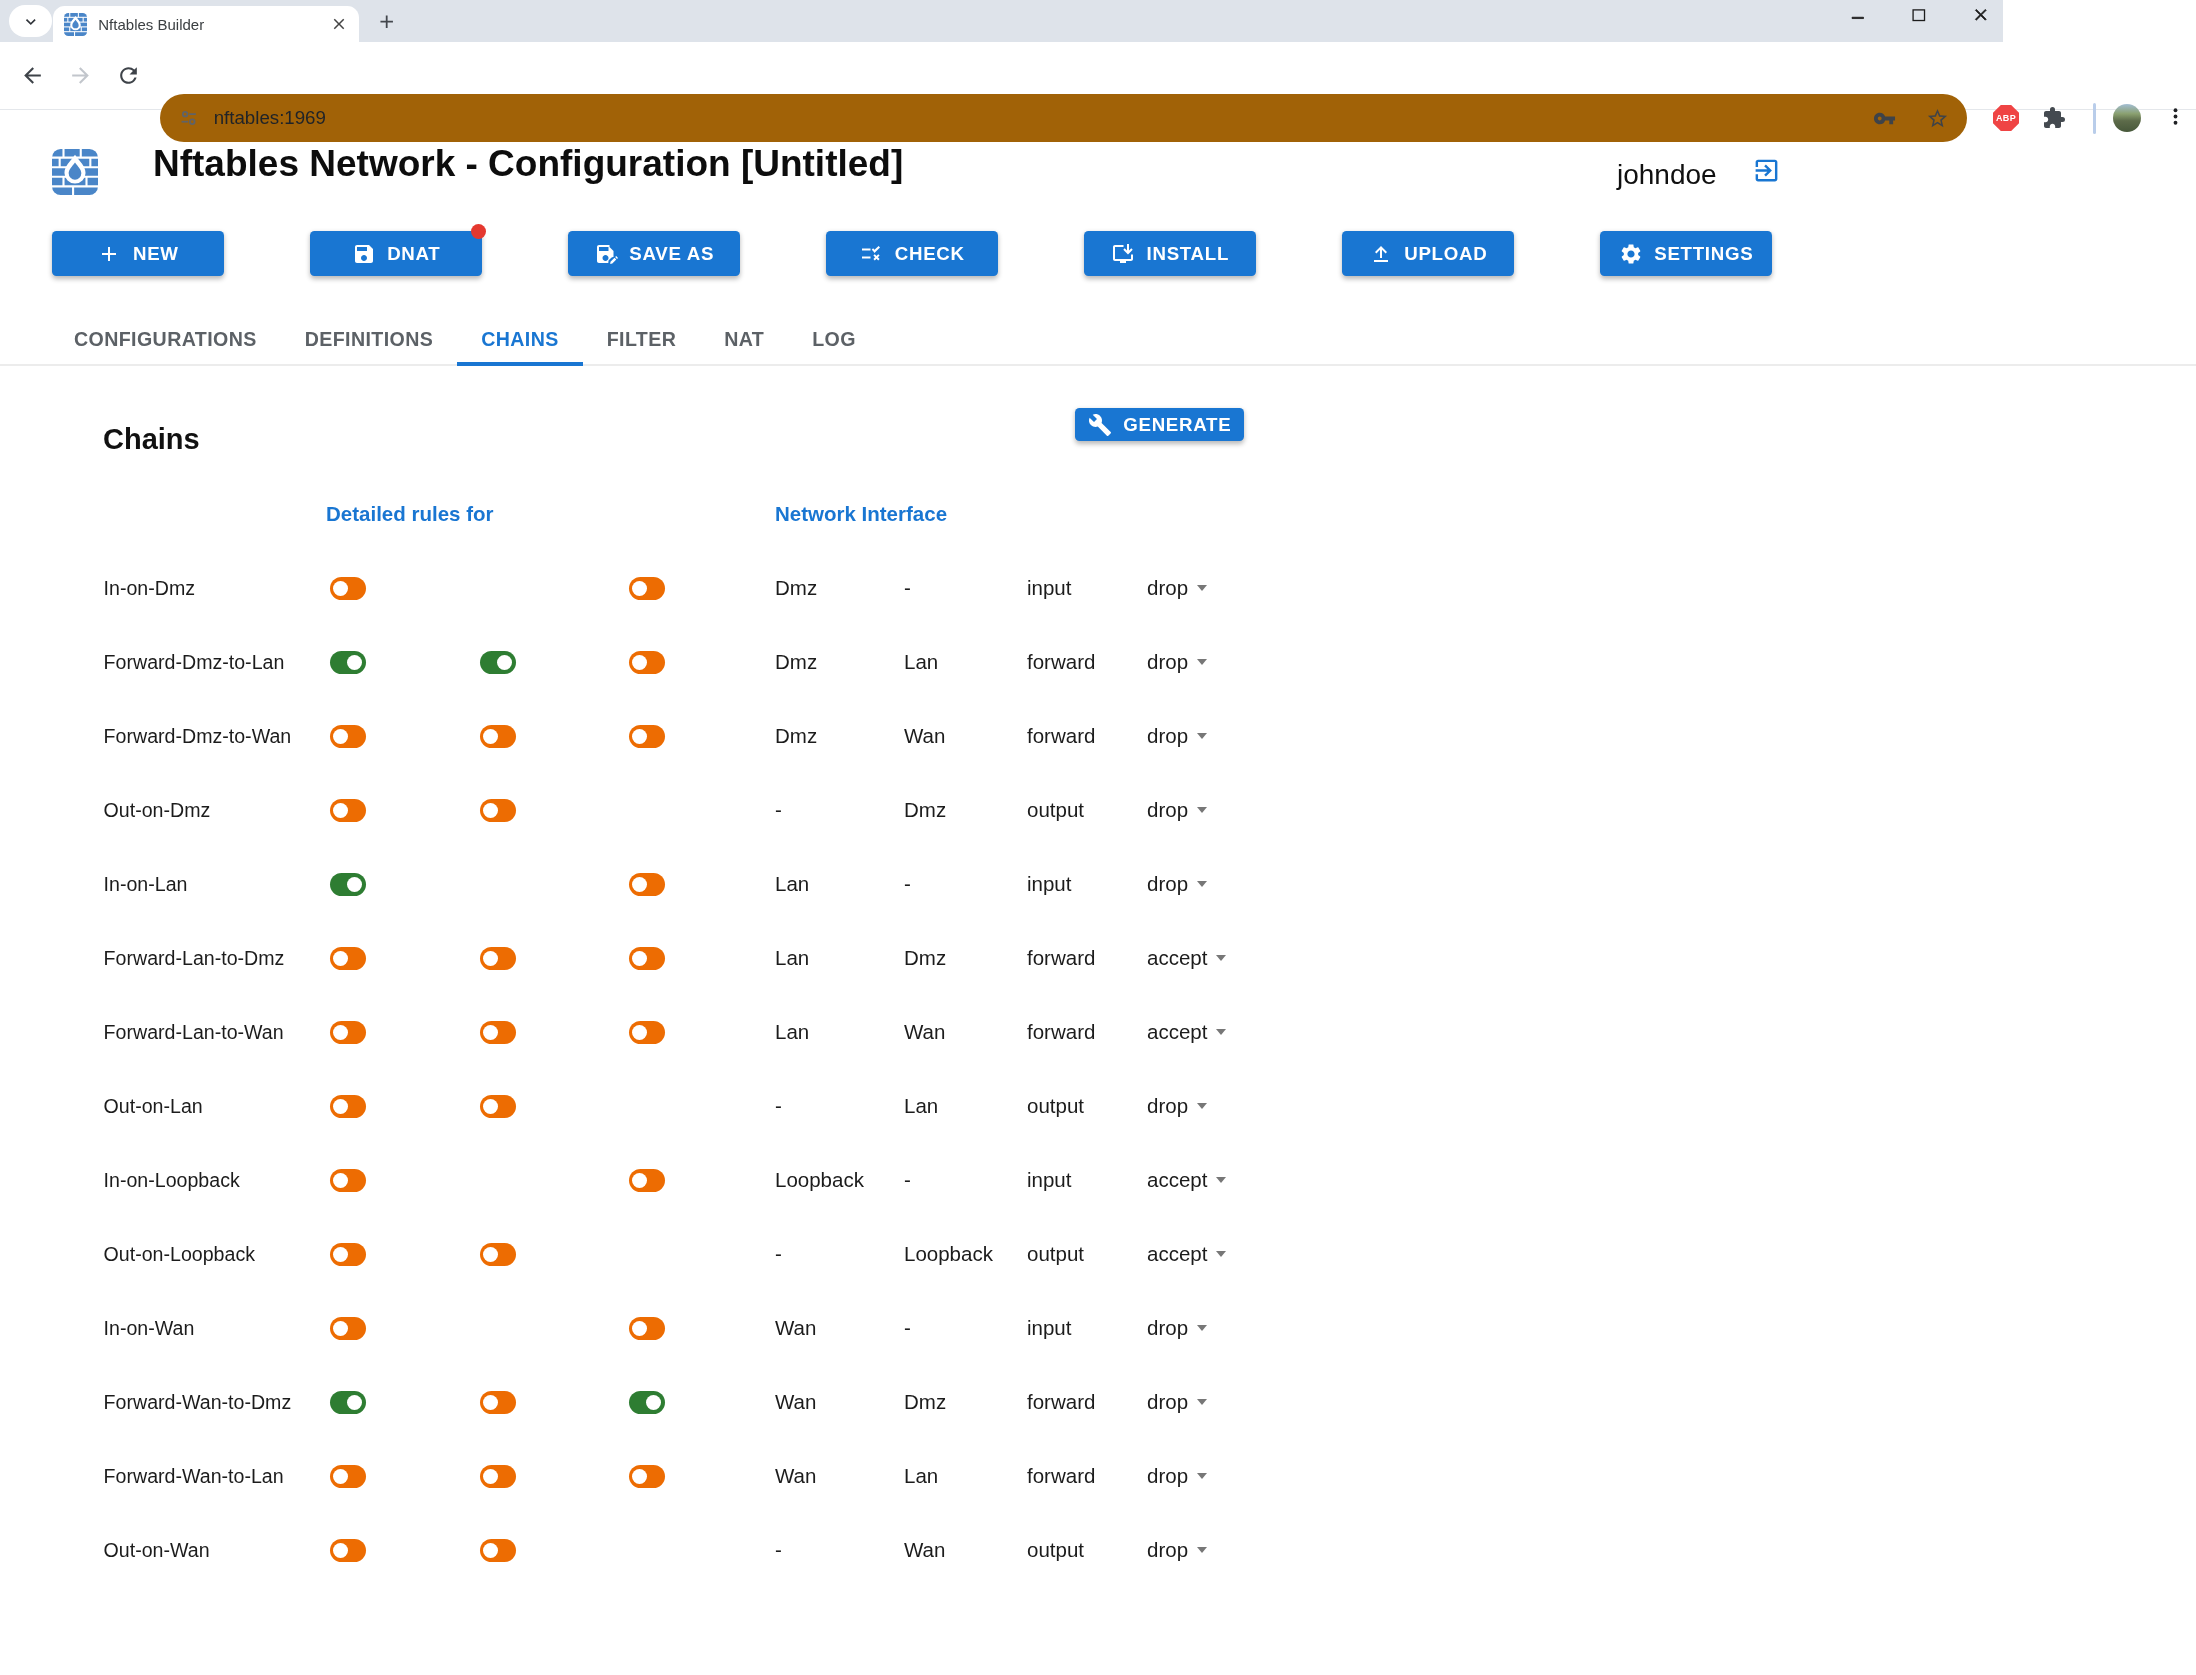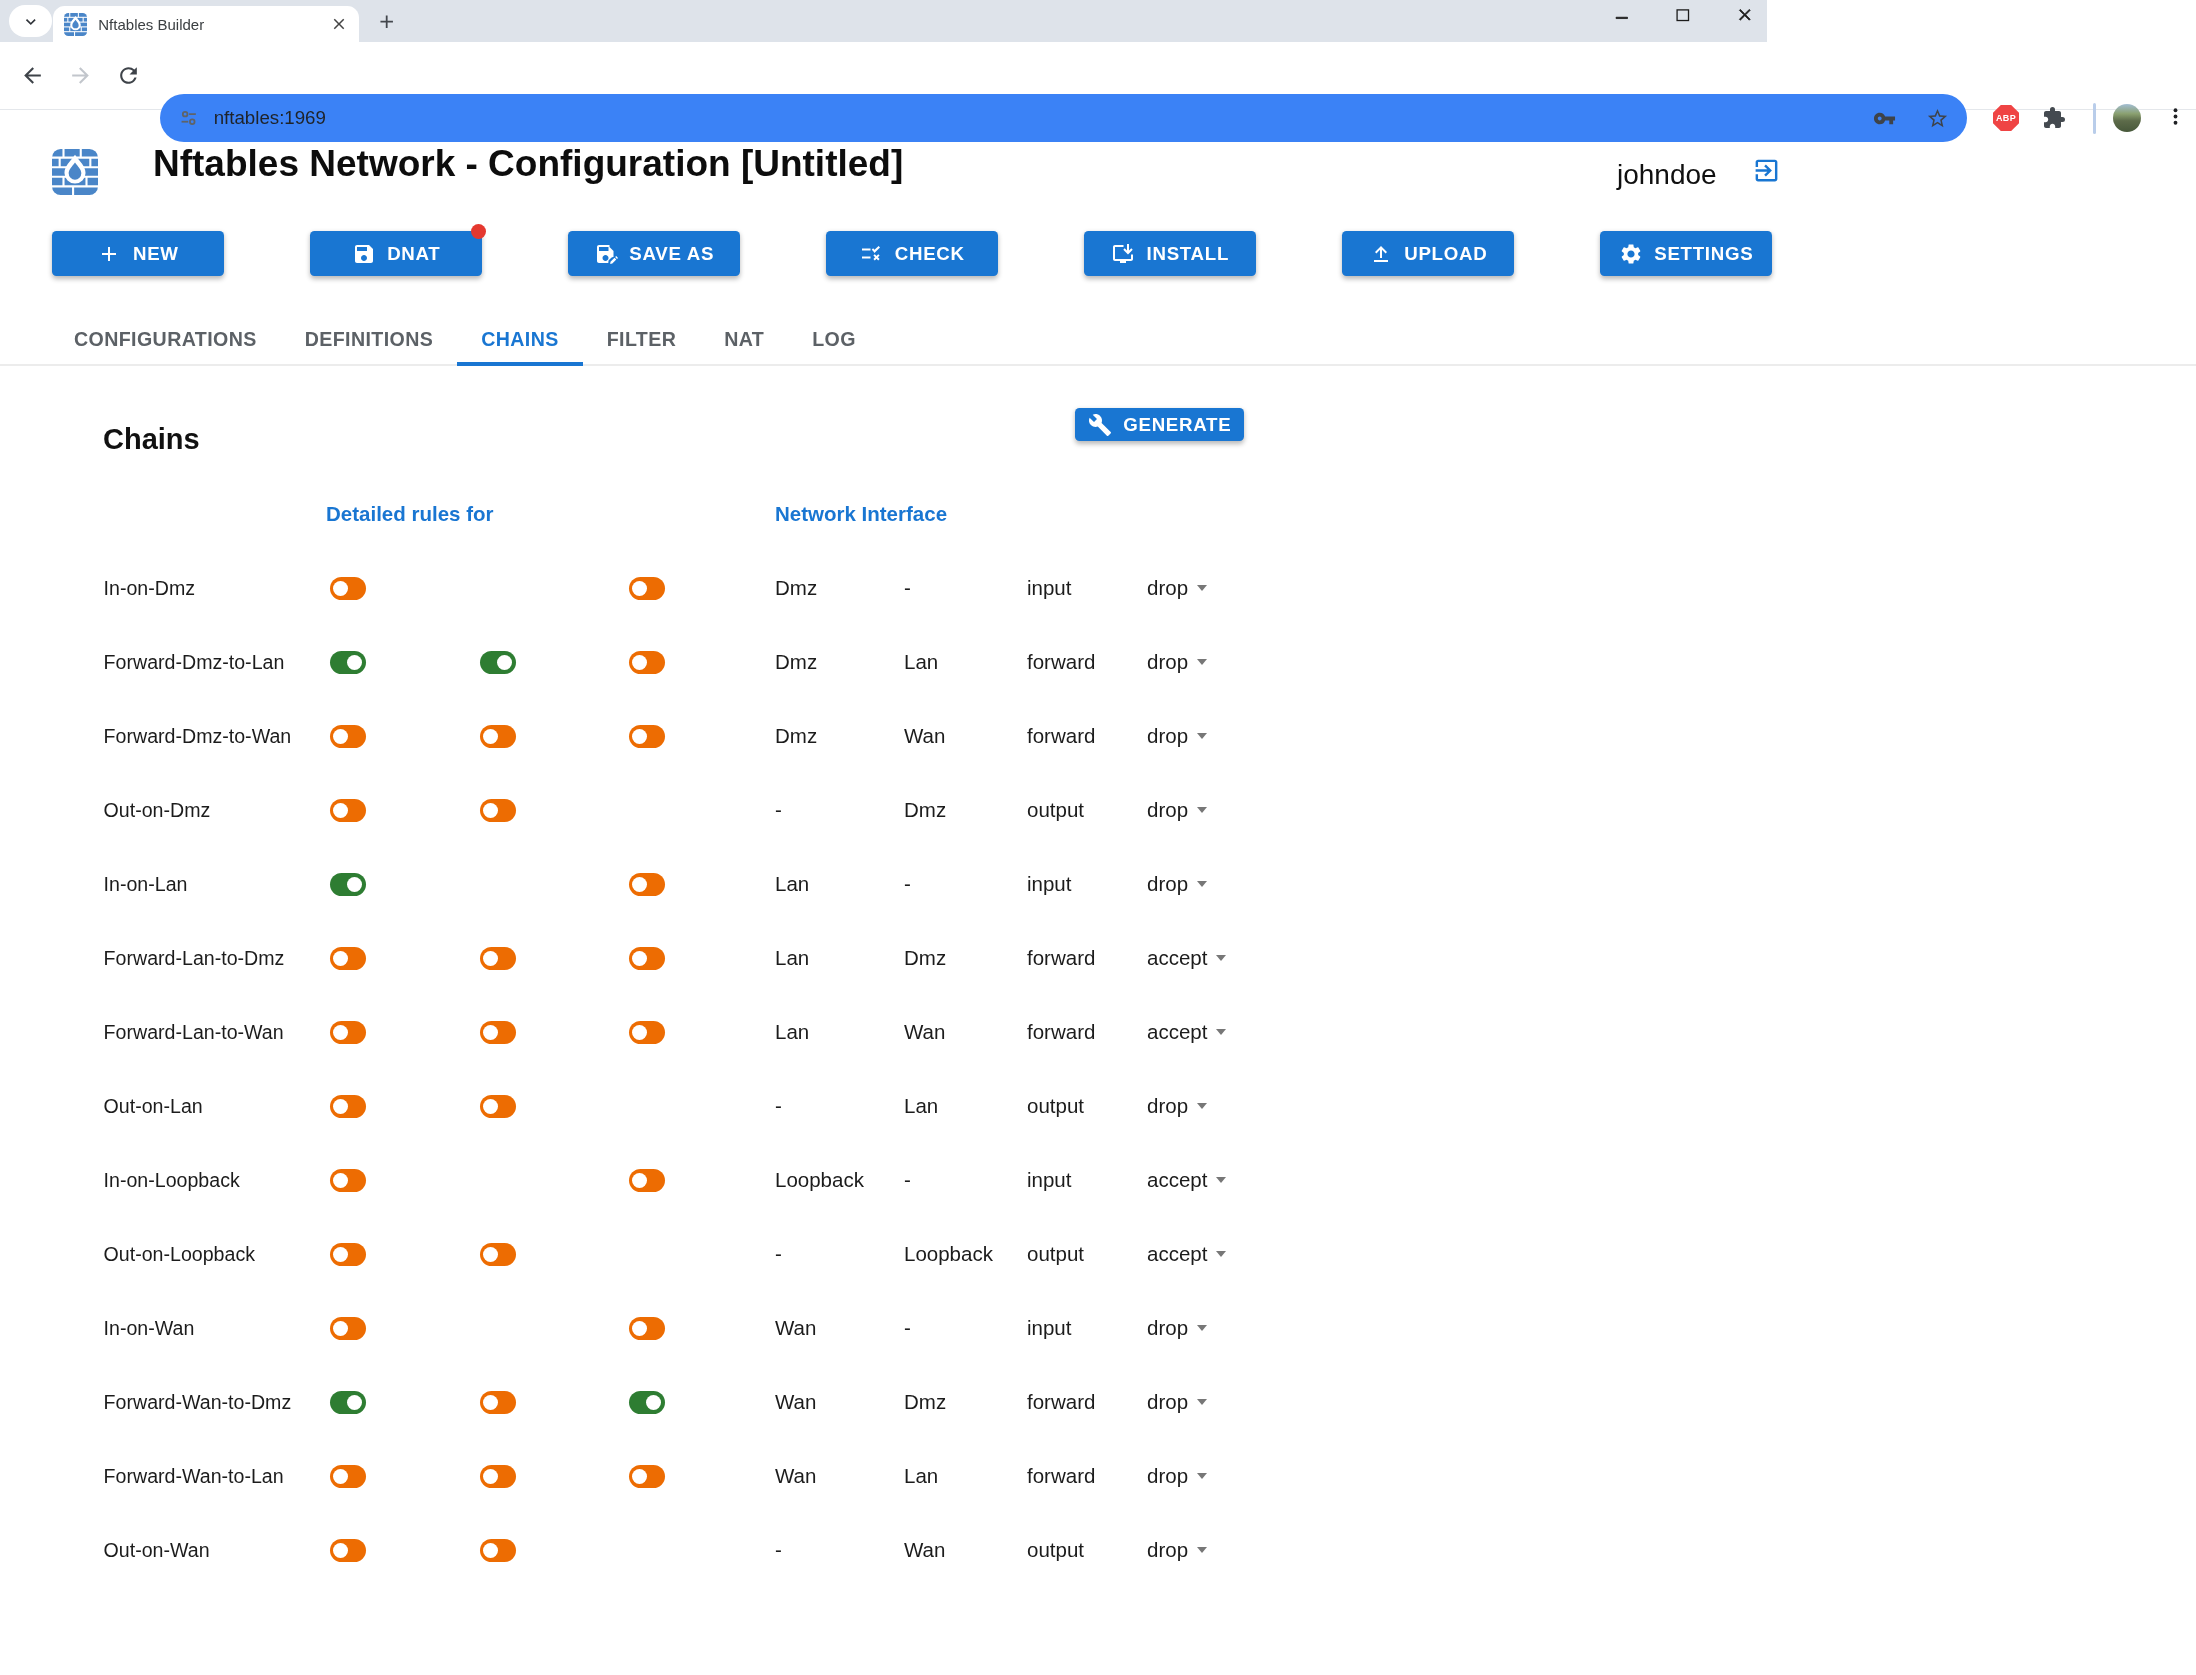--- a/index.html
+++ b/index.html
@@ -3,21 +3,21 @@
 <meta charset="utf-8">
 <style>
   html,body{margin:0;padding:0;}
   body{
     width:2197px;height:1675px;position:relative;background:#fff;
     font-family:"Liberation Sans",sans-serif;overflow:hidden;
     -webkit-font-smoothing:antialiased;
   }
   svg{display:block}
   
-  .tabstrip{position:absolute;top:0;left:0;width:1767px;height:42px;background:#dee3ea;}
+  .tabstrip{position:absolute;top:0;left:0;width:2003px;height:42px;background:#dee3ea;}
   .tab-search{position:absolute;left:9px;top:5.3px;width:43px;height:32px;background:#fff;border-radius:16px;
     display:flex;align-items:center;justify-content:center;color:#30343a;}
   .tab-search svg{width:19.6px;height:19.6px;fill:currentColor}
   .browser-tab{position:absolute;left:53px;top:6.2px;width:306px;height:36px;background:#fff;
     border-radius:11.6px 11.6px 0 0;display:flex;align-items:center;padding:0 10.7px;box-sizing:border-box;}
   .favicon{width:23px;height:23px;flex:0 0 auto}
   .tabtitle{margin-left:11.6px;font-size:15px;color:#3c4043;flex:1;white-space:nowrap;overflow:hidden}
   .tabclose{width:18px;height:18px;color:#444;flex:0 0 auto}
   .tabclose svg{width:18px;height:18px;fill:currentColor}
   .newtab{position:absolute;left:376px;top:10.7px;width:21.4px;height:21.4px;color:#43474d}
@@ -25,21 +25,21 @@
   .win-controls{position:absolute;right:12.5px;top:5.3px;display:flex;gap:42px;align-items:center;color:#1c1c1c}
   .win-controls .wc{width:19.6px;height:19.6px}
   .win-controls svg{width:19.6px;height:19.6px;fill:currentColor;stroke:currentColor}
   
   .urlbar{position:absolute;top:42px;left:0;width:2197px;height:68px;background:#fff;border-bottom:0.9px solid #e4e7eb;box-sizing:border-box}
   .navbtn{position:absolute;top:21.4px;width:25px;height:25px;color:#3e4349}
   .navbtn svg{width:25px;height:25px;fill:currentColor}
   .nav-back{left:19.6px}
   .nav-forward{left:68px;color:#c2c6cc}
   .nav-reload{left:116px}
-  .url-pill{position:absolute;left:160px;top:52px;width:1807px;height:48px;border-radius:24px;background:#3b82f6;
+  .url-pill{position:absolute;left:160px;top:52px;width:1807px;height:48px;border-radius:24px;background:#a16207;
     display:flex;align-items:center;box-sizing:border-box;padding:5px 18px;}
   .tune{width:21.4px;height:21.4px;color:#5f6368}
   .tune svg{width:21.4px;height:21.4px}
   .urltext{margin-left:14.3px;font-size:18.7px;color:#1f2328;flex:1}
   .pill-ic{width:23px;height:23px;color:#3e4349;margin-left:30px}
   .pill-ic svg{width:23px;height:23px;fill:currentColor}
   .abp{position:absolute;left:1993px;top:63px;width:26px;height:26px;background:#ef4444;
     clip-path:polygon(30% 0,70% 0,100% 30%,100% 70%,70% 100%,30% 100%,0 70%,0 30%);
     color:#fff;font-size:9px;font-weight:bold;display:flex;align-items:center;justify-content:center;letter-spacing:0.3px}
   .puzzle{position:absolute;left:2042px;top:64px;width:24px;height:24px;color:#444a50}

